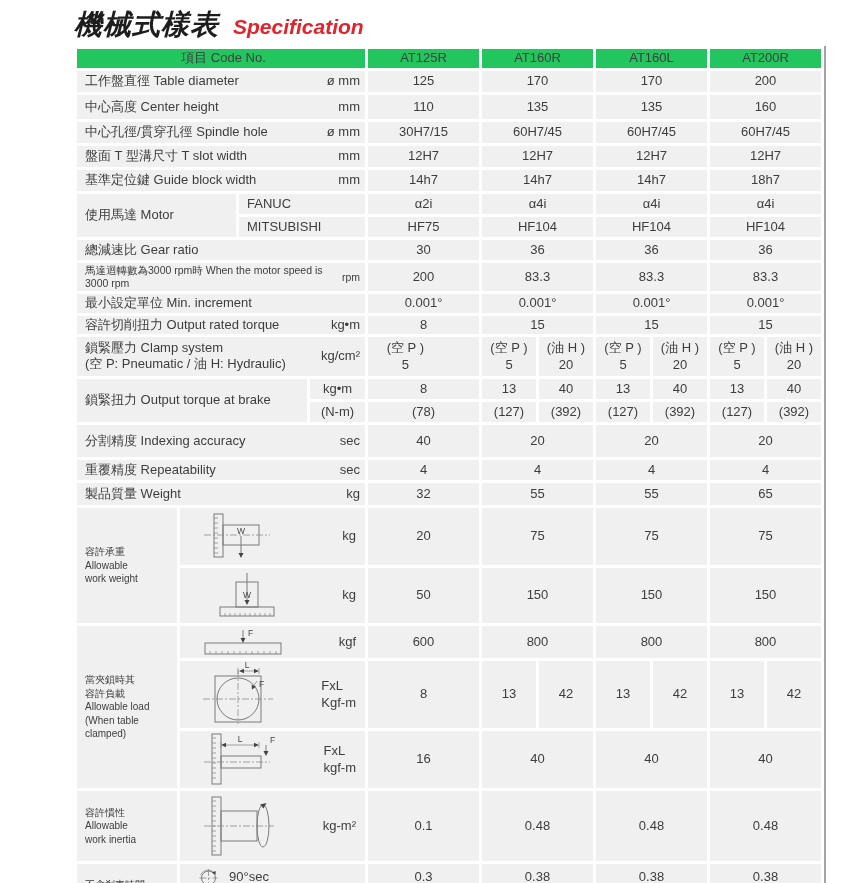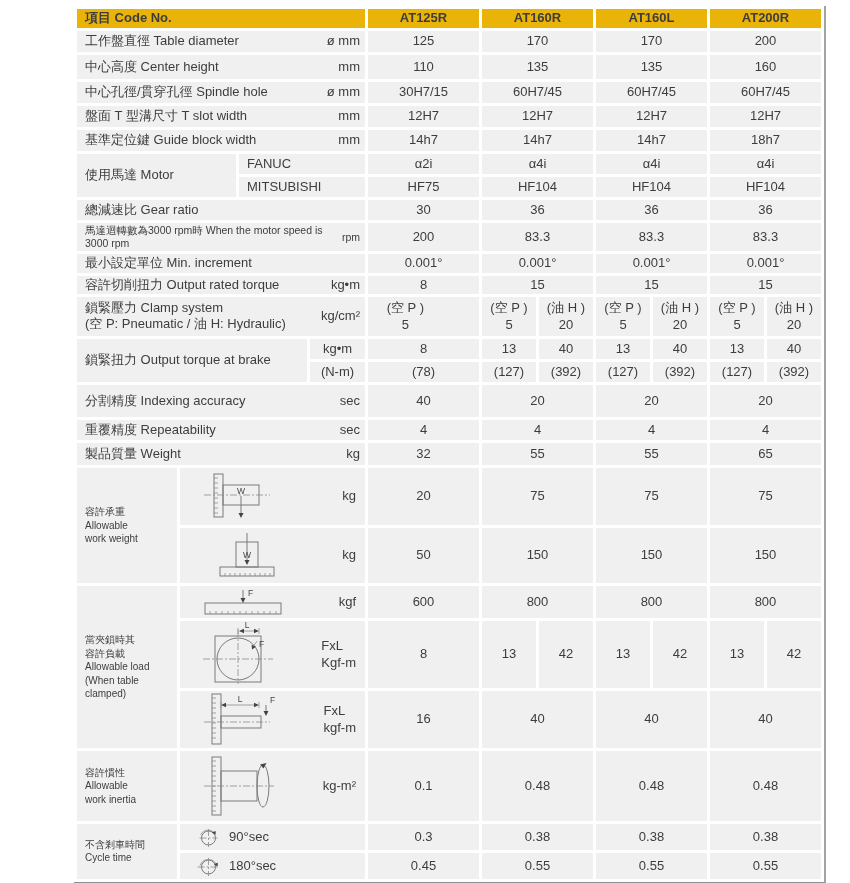--- a/index.html
+++ b/index.html
@@ -7,21 +7,21 @@
     width:850px;height:883px;background:#ffffff;overflow:hidden;
     font-family:"Liberation Sans", sans-serif;color:#3d3d3d;
   }
   .sheet{padding:6px 0 0 74px;}
   .titlebar{display:flex;align-items:baseline;gap:14px;height:38px;margin-bottom:2px;}
   .title-zh{font-size:28px;font-weight:bold;font-style:italic;color:#1d1d1d;letter-spacing:1px;}
   .title-en{font-size:21px;font-weight:bold;font-style:italic;color:#e62129;}
   .tbl-wrap{display:inline-block;border-right:2px solid #a3a3a3;border-bottom:2px solid #8f8f8f;}
   table{border-collapse:separate;border-spacing:3px;background:#fff;table-layout:fixed;}
   td{background:#f0f0f0;font-size:13px;text-align:center;vertical-align:middle;padding:1px 3px;line-height:1.25;}
-  tr.hdr td{background:#eab308;font-weight:bold;font-size:13px;}
+  tr.hdr td{background:#22c55e;font-weight:normal;font-size:13px;text-align:center;}
   td.lbl{text-align:left;padding-left:8px;}
   .lu{display:flex;justify-content:space-between;align-items:center;width:100%;gap:12px;}
   .unit{white-space:nowrap;padding-right:2px;}
   .unit2{white-space:pre-line;text-align:left;line-height:1.25;padding-right:2px;}
   .tiny{font-size:10.5px;}
   .small2{font-size:13px;}
   .twoline{display:flex;flex-direction:column;line-height:1.35;}
   .halfbox{width:54%;display:flex;flex-direction:column;line-height:1.35;}
   .multiline{white-space:pre-line;line-height:1.35;font-size:10px;}
   .diagcell{position:relative;}
@@ -33,20 +33,24 @@
   .dg{stroke:#7a7a7a;fill:none;stroke-width:1;}
   .dgt{stroke:#8a8a8a;fill:none;stroke-width:0.8;}
   .cl{stroke:#8a8a8a;fill:none;stroke-width:0.8;stroke-dasharray:7 2 2 2;}
   .ah{fill:#444;stroke:none;}
   .dtx{font-size:8.5px;fill:#444;font-family:"Liberation Sans",sans-serif;}
 </style>
 </head>
 <body>
 
 <div class="sheet">
+  <div class="titlebar">
+    <span class="title-zh">機械式樣表</span>
+    <span class="title-en">Specification</span>
+  </div>
 
   <div class="tbl-wrap">
   <table>
     <colgroup>
       <col style="width:100px">
           <col style="width:56px">
           <col style="width:68px">
           <col style="width:55px">
       <col style="width:54px">
           <col style="width:54px">

